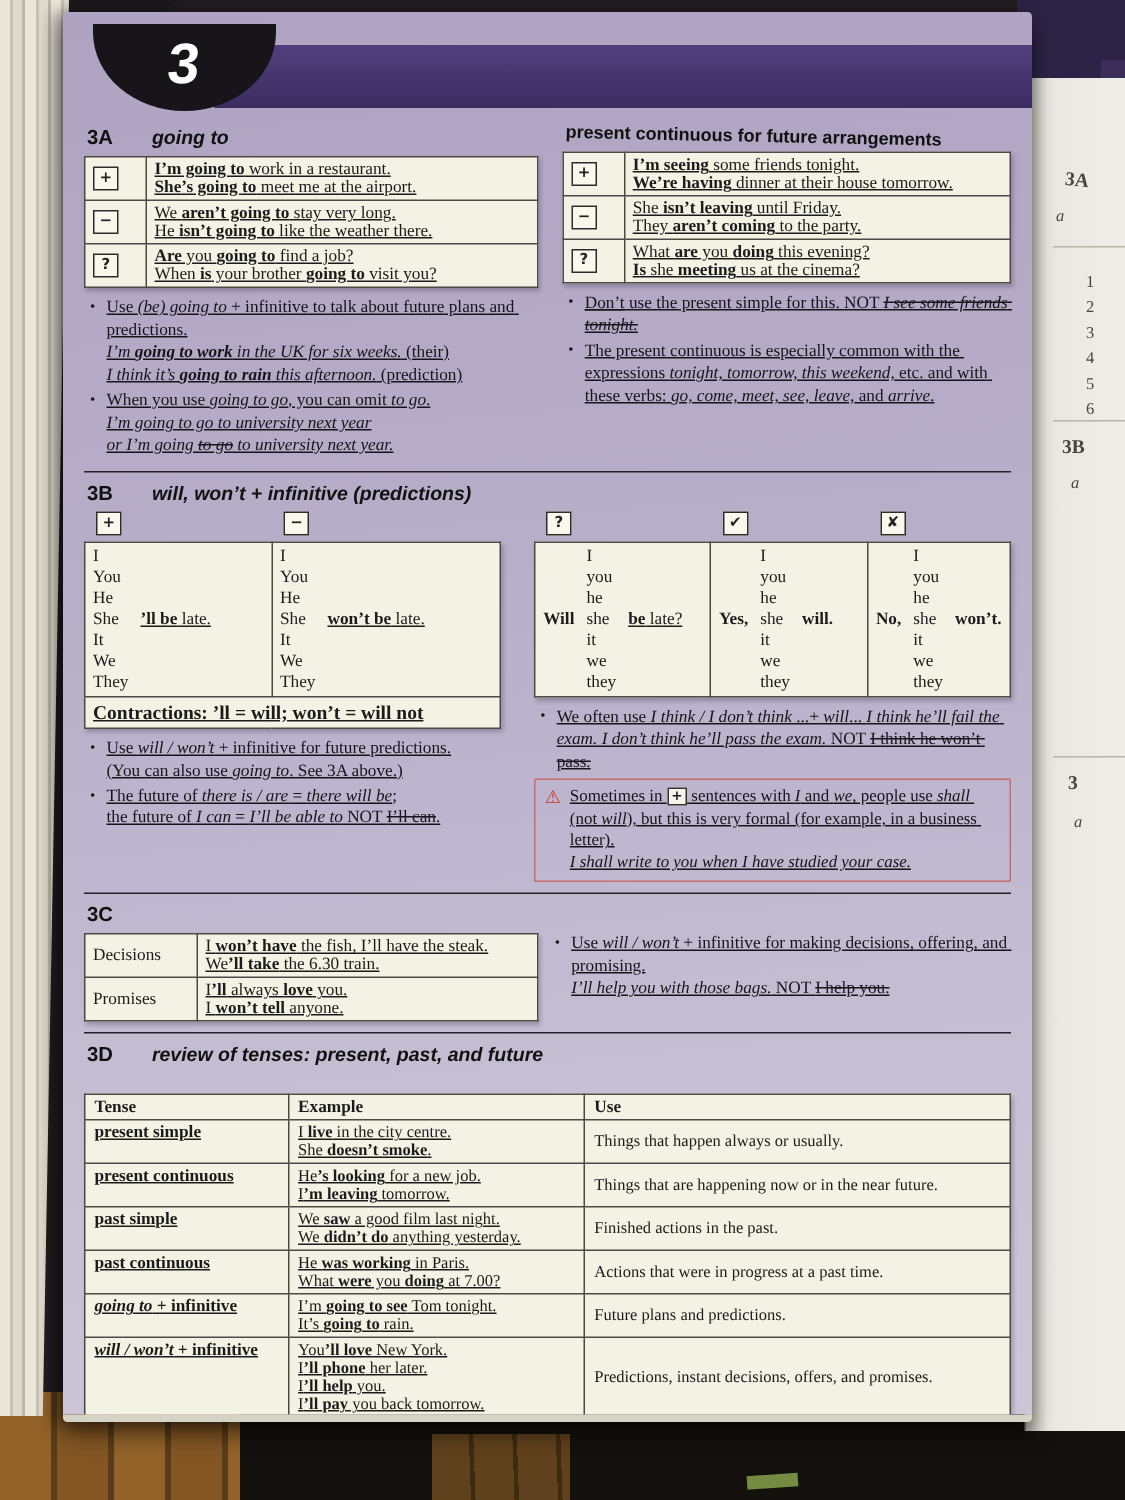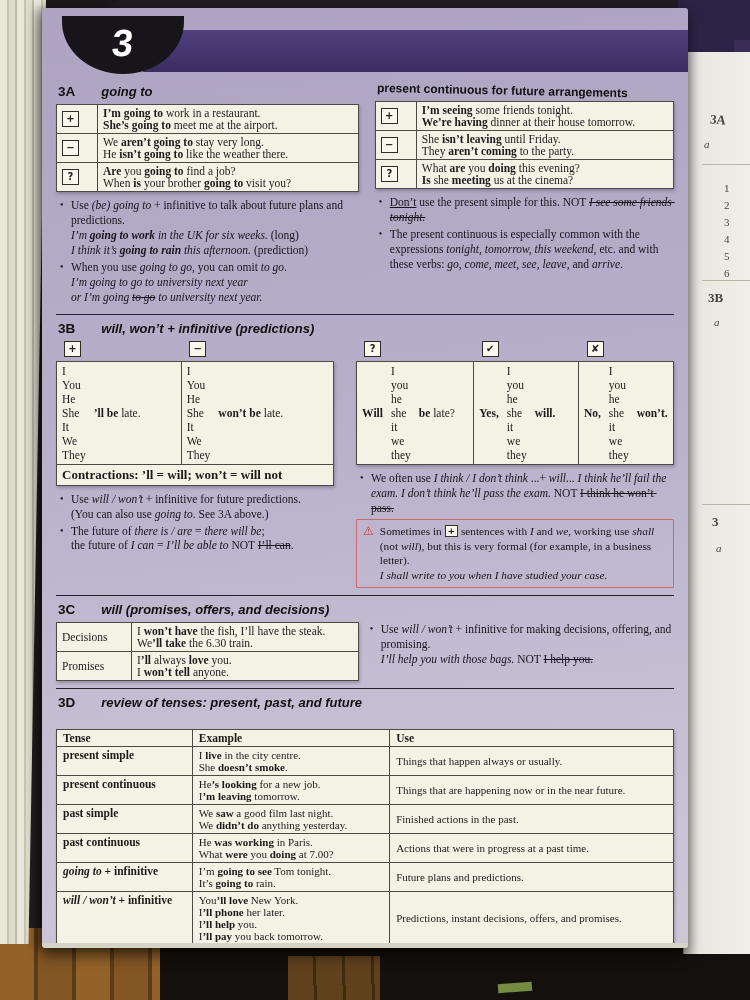--- a/index.html
+++ b/index.html
@@ -64,21 +64,21 @@
   .right-head{font-family:"Liberation Sans",sans-serif;font-weight:bold;font-size:12px;color:#111;
     margin:0 0 3px 2px;transform:rotate(1.2deg);}
   
   table.gtable{border-collapse:collapse;background:#f4f2e4;width:100%;
     font-size:11.5px;color:#1b1b1b;box-shadow:1px 2px 3px rgba(20,10,40,.25);}
   table.gtable td, table.gtable th{border:1px solid #4c4a44;padding:2px 5px;vertical-align:middle;text-align:left;font-weight:normal;}
   td.badge-cell{width:30px;text-align:center;}
   .badge{display:inline-block;min-width:13px;height:14px;line-height:13px;border:1.2px solid #2e2c28;
     background:#faf8ec;font-family:"DejaVu Sans",sans-serif;font-size:10px;font-weight:bold;text-align:center;
     padding:0 1px;color:#222;}
-  .rich{white-space:pre-wrap;}
+  .rich{white-space:pre-wrap;text-decoration:underline;}
   .rich span{white-space:pre-wrap;}
   .fb{font-weight:bold;} .fi{font-style:italic;} .fs{text-decoration:line-through;}
   .fu{text-decoration:underline;}
   .fx{display:inline-block;border:1px solid #333;background:#f7f5ea;font-size:9px;font-weight:bold;
       line-height:10px;padding:0 2px;vertical-align:1px;font-family:"DejaVu Sans",sans-serif;}
   
   .bullets{margin:6px 0 0 2px;font-size:11.5px;line-height:1.3;color:#17141c;}
   .bullet{position:relative;padding-left:13px;margin-bottom:2px;}
   .bullet::before{content:"•";position:absolute;left:2px;top:0;font-size:10px;}
   
@@ -172,21 +172,21 @@
             </tr>
             <tr>
               <td class="badge-cell"><span class="badge">?</span></td>
               <td class="rich"><span class="fb">Are</span><span> you </span><span class="fb">going to</span><span> find a job?
 When </span><span class="fb">is</span><span> your brother </span><span class="fb">going to</span><span> visit you?</span></td>
             </tr>
           </tbody>
             </table>
           <div class="bullets">
             <div class="bullet rich"><span>Use </span><span class="fi">(be) going to</span><span> + infinitive to talk about future plans and predictions.
-</span><span class="fi">I’m </span><span class="fb fi">going to work</span><span class="fi"> in the UK for six weeks.</span><span> (long)
+</span><span class="fi">I’m </span><span class="fb fi">going to work</span><span class="fi"> in the UK for six weeks.</span><span> (their)
 </span><span class="fi">I think it’s </span><span class="fb fi">going to rain</span><span class="fi"> this afternoon.</span><span> (prediction)</span></div>
             <div class="bullet rich"><span>When you use </span><span class="fi">going to go</span><span>, you can omit </span><span class="fi">to go</span><span>.
 </span><span class="fi">I’m going to go to university next year
 or I’m going </span><span class="fi fs">to go</span><span class="fi"> to university next year.</span></div>
           </div>
         </div>
         <div class="colR">
           <div class="right-head">present continuous for future arrangements</div>
           <table class="gtable">
             <tbody>
@@ -315,31 +315,30 @@
                 </td>
               </tr>
             </tbody>
               </table>
           </div>
           <div class="bullets">
             <div class="bullet rich"><span>We often use </span><span class="fi">I think / I don’t think</span><span> ...+ </span><span class="fi">will</span><span>... </span><span class="fi">I think he’ll fail the exam. I don’t think he’ll pass the exam.</span><span> NOT </span><span class="fs">I think he won’t pass.</span></div>
           </div>
           <div class="warnbox">
             <span class="warn-icon">⚠</span>
-            <div class="rich"><span>Sometimes in </span><span class="fx">+</span><span> sentences with </span><span class="fi">I</span><span> and </span><span class="fi">we</span><span>, working use </span><span class="fi">shall</span><span> (not </span><span class="fi">will</span><span>), but this is very formal (for example, in a business letter).
+            <div class="rich"><span>Sometimes in </span><span class="fx">+</span><span> sentences with </span><span class="fi">I</span><span> and </span><span class="fi">we</span><span>, people use </span><span class="fi">shall</span><span> (not </span><span class="fi">will</span><span>), but this is very formal (for example, in a business letter).
 </span><span class="fi">I shall write to you when I have studied your case.</span></div>
           </div>
         </div>
       </div>
     </div>
 
     <div class="gsection">
       <div class="sec-head">
         <span class="sec-label">3C</span>
-        <span class="sec-title">will (promises, offers, and decisions)</span>
       </div>
       <div class="c-cols">
         <div class="c-left">
           <table class="gtable">
             <tbody>
                 <tr>
               <td class="cat">Decisions</td>
               <td class="rich"><span>I </span><span class="fb">won’t have</span><span> the fish, I’ll have the steak.
 We</span><span class="fb">’ll take</span><span> the 6.30 train.</span></td>
             </tr>

